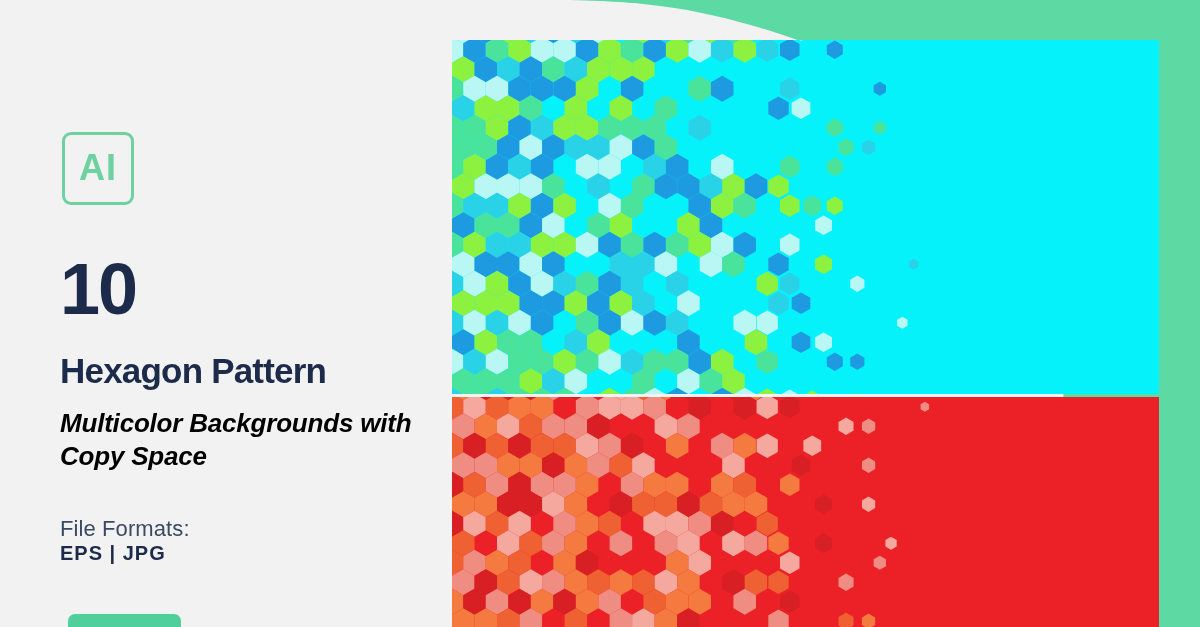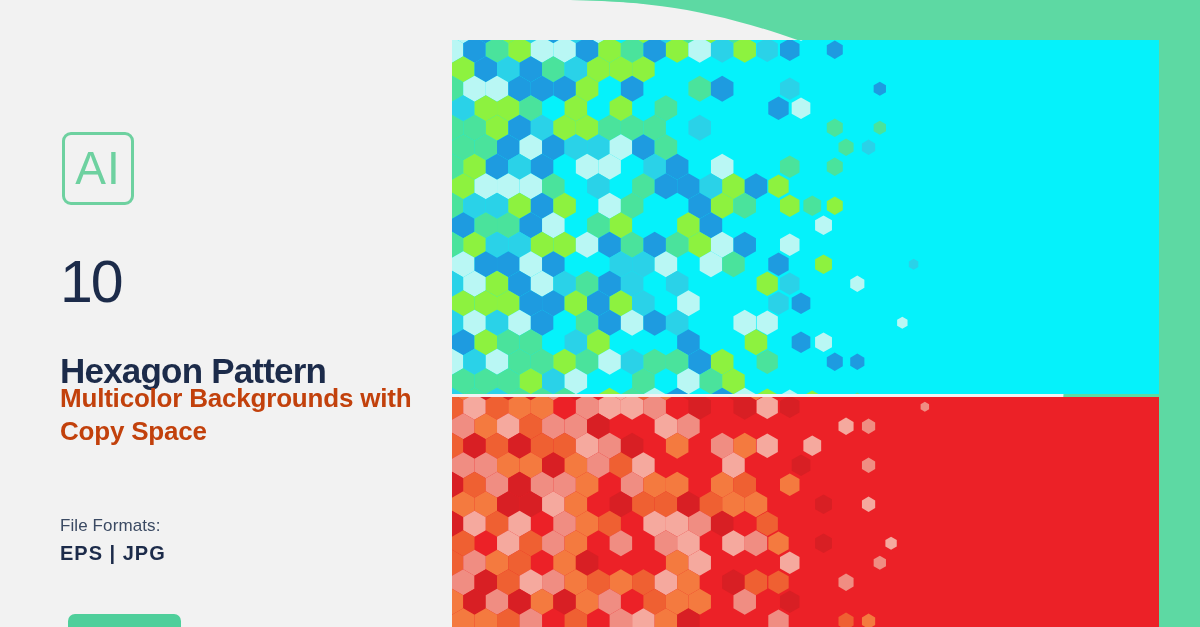--- a/index.html
+++ b/index.html
@@ -41,68 +41,69 @@
     height: 73px;
     border: 3px solid #6ed1a0;
     border-radius: 9px;
     box-sizing: border-box;
     display: flex;
     align-items: center;
     justify-content: center;
   }
   .ai-badge-text {
     font-family: "Liberation Sans", sans-serif;
-    font-size: 46px;
-    font-weight: 400;
+    font-size: 36px;
+    font-weight: 700;
     color: #6ed1a0;
     letter-spacing: 1px;
     line-height: 1;
     transform: translateY(-1px);
   }
 
   .count {
     position: absolute;
     left: 60px;
     top: 253px;
-    font-size: 59px;
-    font-weight: normal;
+    font-size: 72px;
+    font-weight: bold;
     color: #1c2b4a;
     line-height: 1;
     letter-spacing: -2px;
   }
 
   .title {
     position: absolute;
     left: 60px;
     top: 353px;
     font-size: 35px;
     font-weight: bold;
     color: #1c2b4a;
     line-height: 1;
     letter-spacing: -0.8px;
     white-space: nowrap;
   }
 
   .subtitle {
     position: absolute;
     left: 60px;
-    top: 382px;
+    top: 407px;
     font-size: 26px;
     font-weight: bold;
-    color: #c2410c;
+    color: #000000;
     line-height: 1.28;
     letter-spacing: -0.2px;
     max-width: 380px;
+    font-style: italic;
   }
 
   .formats-label {
     position: absolute;
     left: 60px;
     top: 516px;
-    font-size: 17px;
+    font-size: 22px;
     font-weight: normal;
     color: #3b4a63;
     letter-spacing: 0.1px;
   }
   .formats-value {
     position: absolute;
     left: 60px;
     top: 542px;
     font-size: 20px;
     font-weight: bold;

